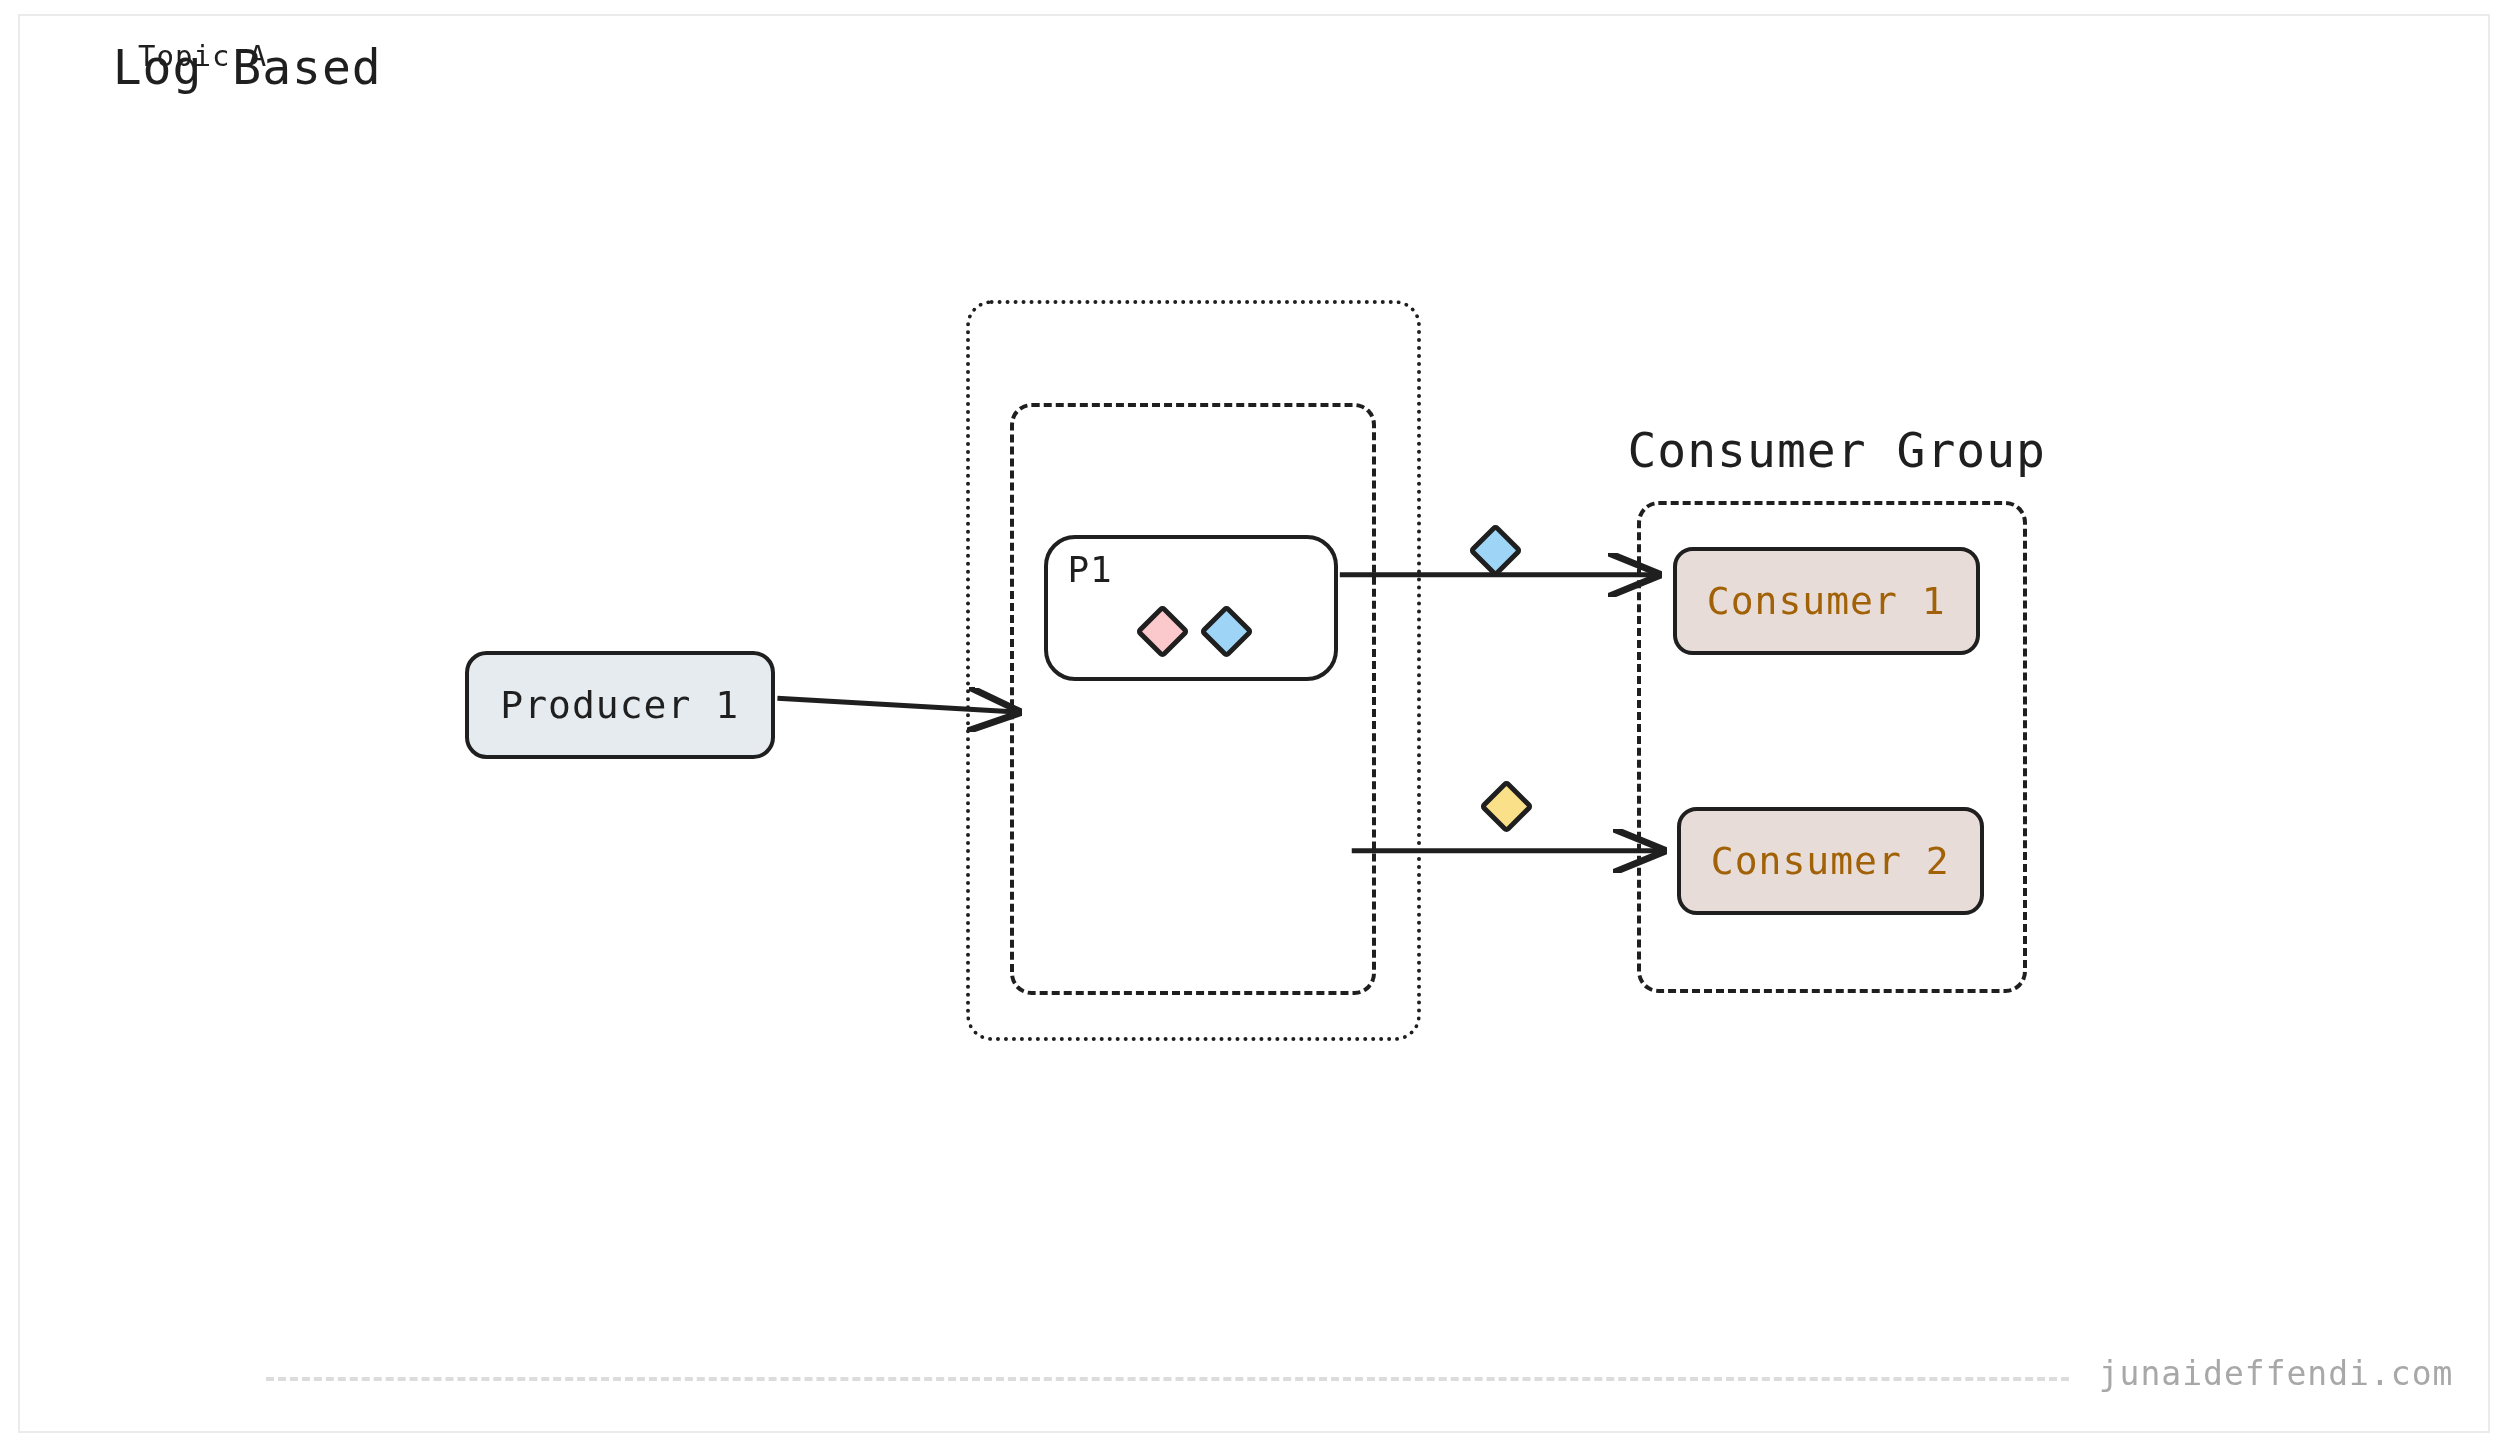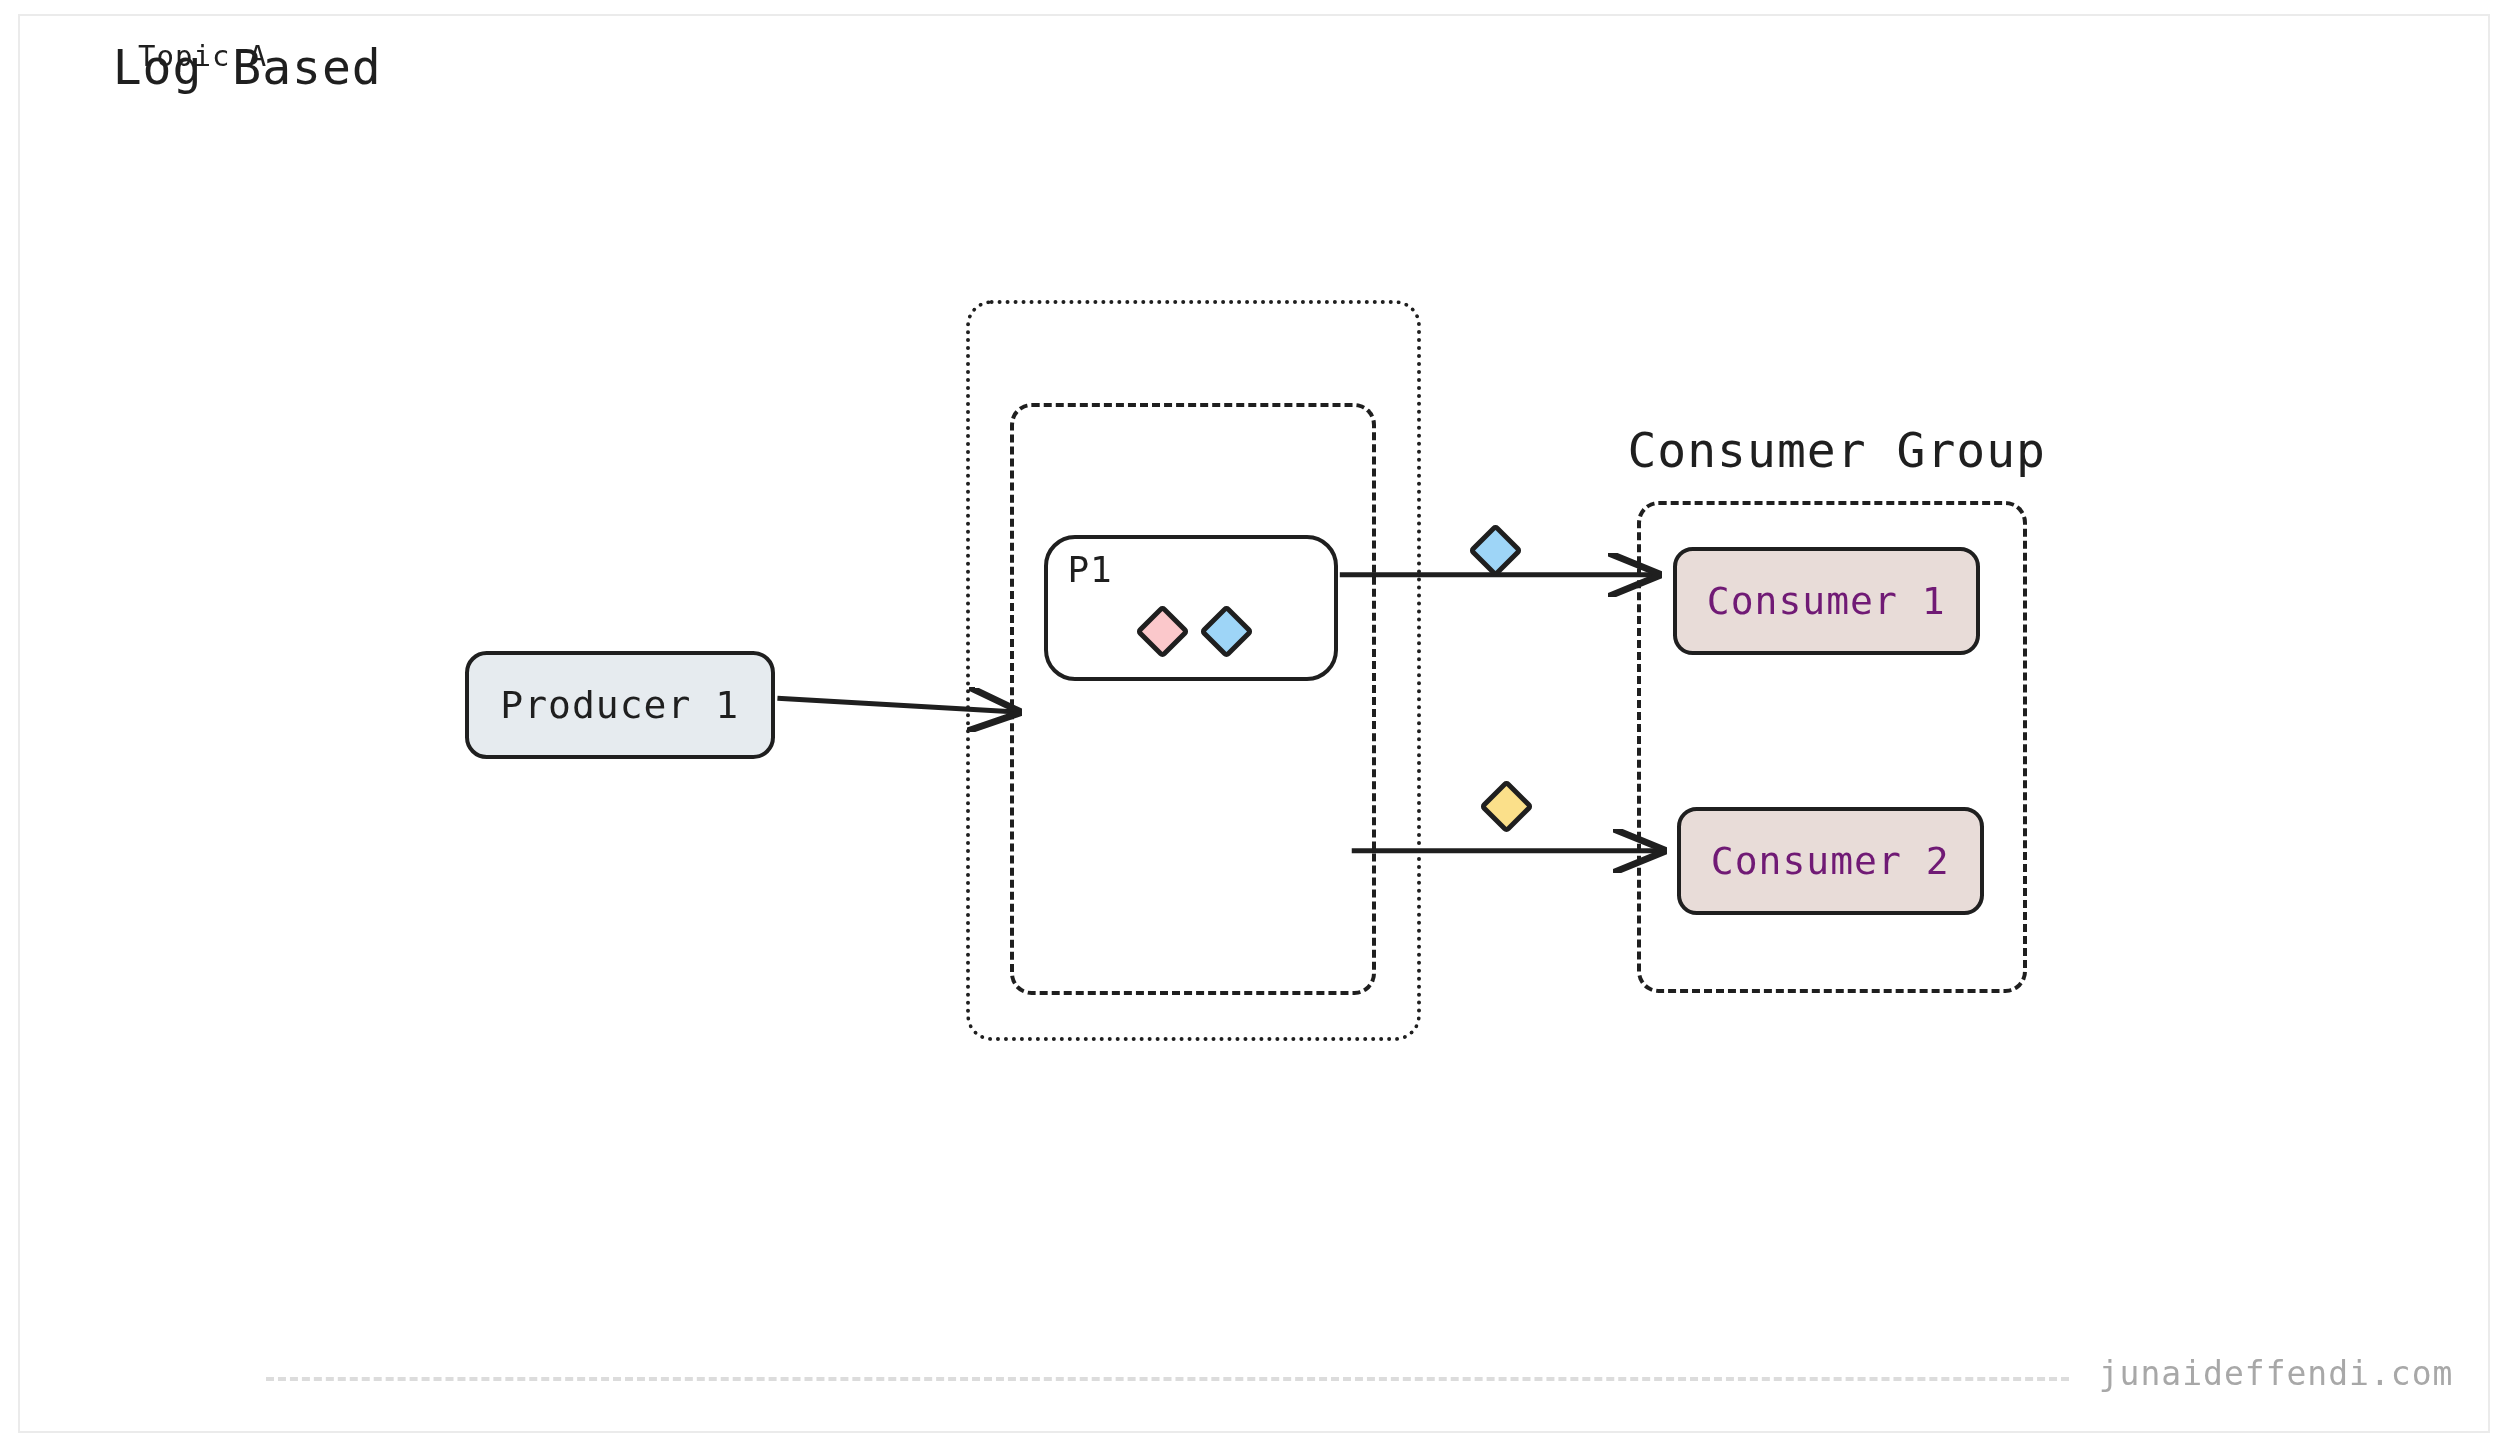--- a/index.html
+++ b/index.html
@@ -165,21 +165,21 @@
     border-radius: 19.7px;
     box-sizing: border-box;
     display: flex;
     align-items: center;
     justify-content: center;
   }
   #consumer-node-1 { left: 1653px; top: 531px; }
   #consumer-node-2 { left: 1657px; top: 791px; }
   .consumer-node .node-label {
     font-size: 38px;
-    color: #701a75;
+    color: #a16207;
     letter-spacing: 1px;
     white-space: nowrap;
   }
 
   
   #footer-rule {
     left: 246px;
     top: 1361px;
     width: 1803px;
     border-top: 4.9px dashed #dcdcdc;

